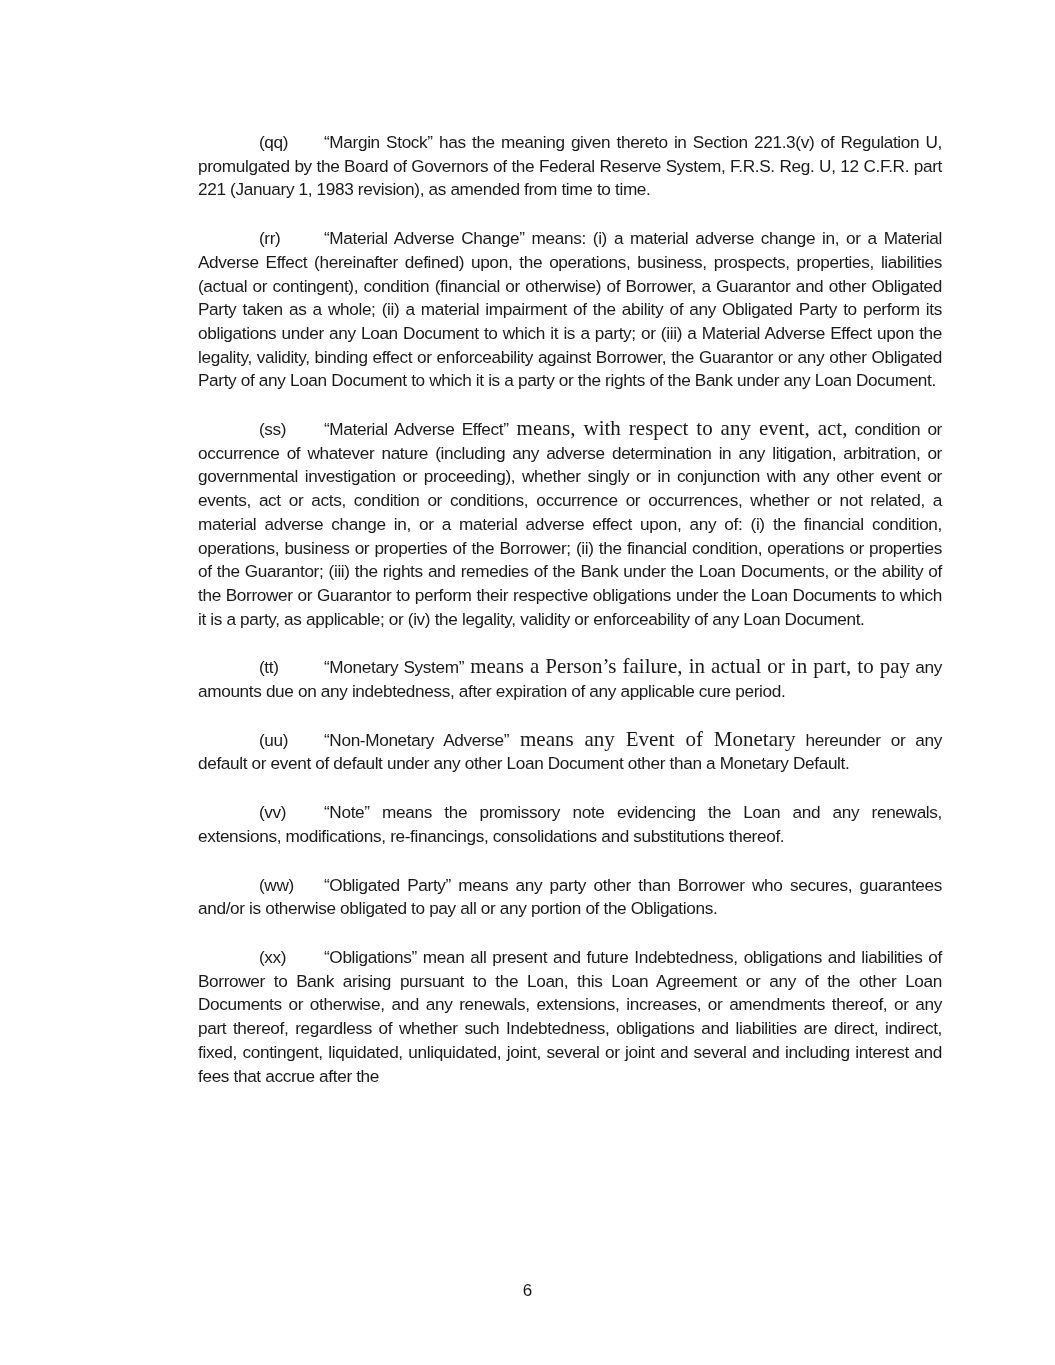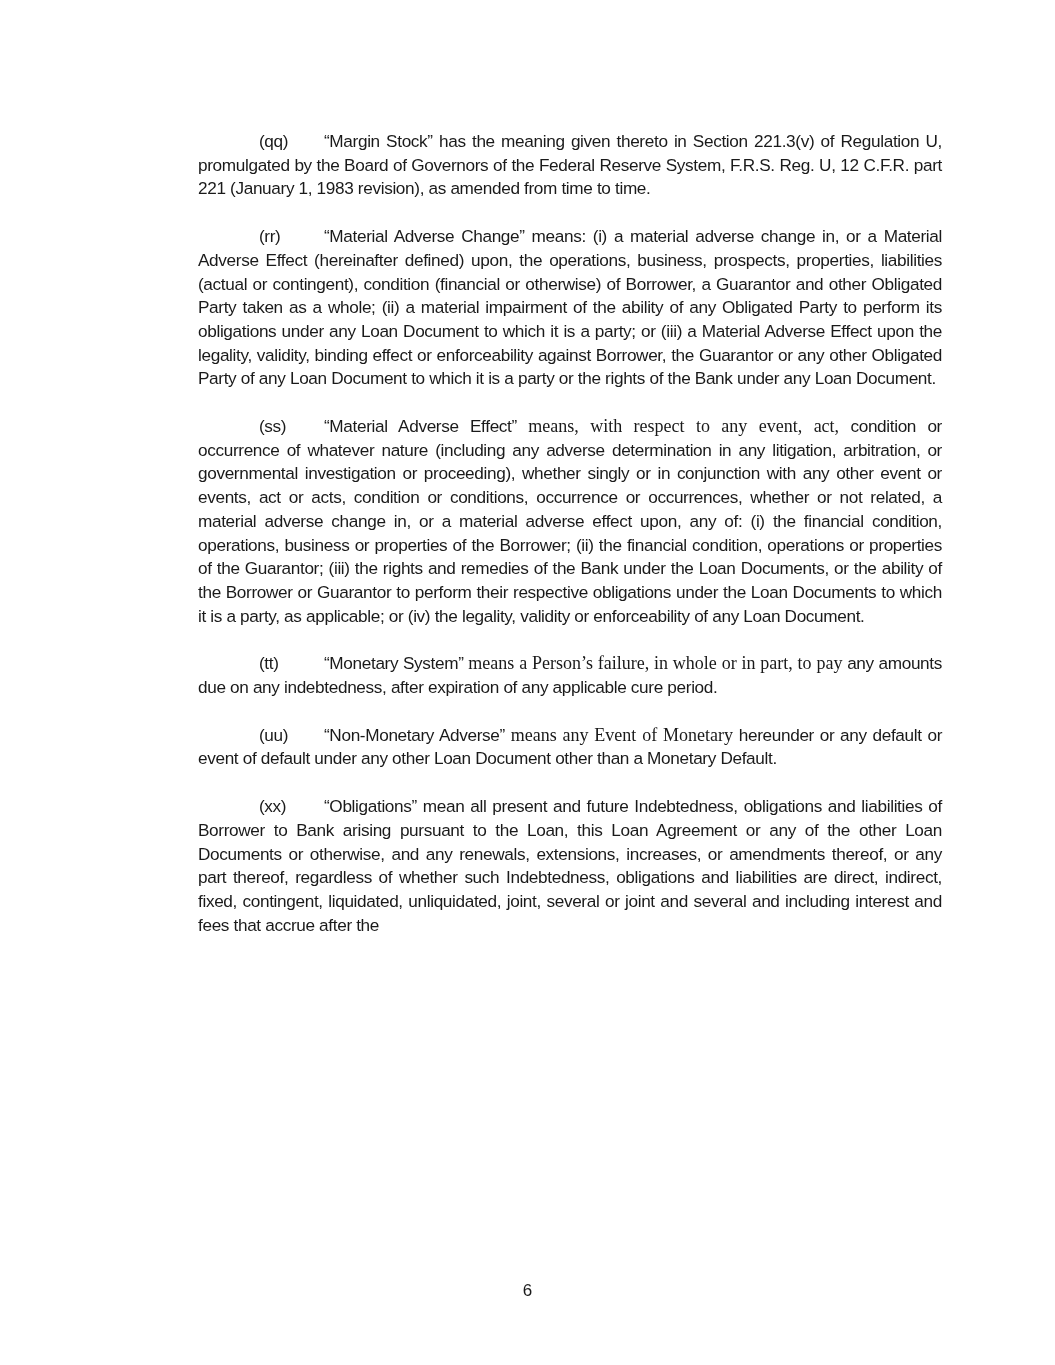--- a/index.html
+++ b/index.html
@@ -7,38 +7,40 @@
   .page {
     position: absolute; left: 187px; top: 130px; width: 744px;
     font-family: "Liberation Sans", sans-serif;
     font-size: 17.2px; line-height: 23.7px; color: #1a1a1a;
     letter-spacing: -0.35px;
     margin-left: 11px;
   }
   .para { text-align: justify; margin: 0 0 24px 0; text-indent: 61px; }
   .label { display: inline-block; min-width: 65px; text-indent: 0; }
   .term { }
-  .serif { font-family: "Liberation Serif", serif; font-size: 18px; letter-spacing: 0; }
+  .serif { font-family: "Liberation Serif", serif; font-size: 21px; letter-spacing: 0; }
   .page-number {
     position: absolute; left: 0; width: 1055px; top: 1281px; text-align: center;
     font-family: "Liberation Sans", sans-serif; font-size: 17px; color: #1a1a1a;
   }
 </style>
 </head>
 <body>
 
 <div class="page">
   <p class="para"><span class="label">(qq)</span><span class="term">“Margin Stock”</span><span class="serif"></span><span> has the meaning given thereto in Section 221.3(v) of Regulation U, promulgated by the Board of Governors of the Federal Reserve System, F.R.S. Reg. U, 12 C.F.R. part 221 (January 1, 1983 revision), as amended from time to time.</span></p>
 
   <p class="para"><span class="label">(rr)</span><span class="term">“Material Adverse Change”</span><span class="serif"></span><span> means: (i) a material adverse change in, or a Material Adverse Effect (hereinafter defined) upon, the operations, business, prospects, properties, liabilities (actual or contingent), condition (financial or otherwise) of Borrower, a Guarantor and other Obligated Party taken as a whole; (ii) a material impairment of the ability of any Obligated Party to perform its obligations under any Loan Document to which it is a party; or (iii) a Material Adverse Effect upon the legality, validity, binding effect or enforceability against Borrower, the Guarantor or any other Obligated Party of any Loan Document to which it is a party or the rights of the Bank under any Loan Document.</span></p>
 
   <p class="para"><span class="label">(ss)</span><span class="term">“Material Adverse Effect”</span><span class="serif"> means, with respect to any event, act,</span><span> condition or occurrence of whatever nature (including any adverse determination in any litigation, arbitration, or governmental investigation or proceeding), whether singly or in conjunction with any other event or events, act or acts, condition or conditions, occurrence or occurrences, whether or not related, a material adverse change in, or a material adverse effect upon, any of: (i) the financial condition, operations, business or properties of the Borrower; (ii) the financial condition, operations or properties of the Guarantor; (iii) the rights and remedies of the Bank under the Loan Documents, or the ability of the Borrower or Guarantor to perform their respective obligations under the Loan Documents to which it is a party, as applicable; or (iv) the legality, validity or enforceability of any Loan Document.</span></p>
 
-  <p class="para"><span class="label">(tt)</span><span class="term">“Monetary System”</span><span class="serif"> means a Person’s failure, in whole or in part, to pay</span><span> any amounts due on any indebtedness, after expiration of any applicable cure period.</span></p>
+  <p class="para"><span class="label">(tt)</span><span class="term">“Monetary System”</span><span class="serif"> means a Person’s failure, in actual or in part, to pay</span><span> any amounts due on any indebtedness, after expiration of any applicable cure period.</span></p>
 
   <p class="para"><span class="label">(uu)</span><span class="term">“Non-Monetary Adverse”</span><span class="serif"> means any Event of Monetary</span><span> hereunder or any default or event of default under any other Loan Document other than a Monetary Default.</span></p>
 
+  <p class="para"><span class="label">(vv)</span><span class="term">“Note”</span><span class="serif"></span><span> means the promissory note evidencing the Loan and any renewals, extensions, modifications, re-financings, consolidations and substitutions thereof.</span></p>
 
+  <p class="para"><span class="label">(ww)</span><span class="term">“Obligated Party”</span><span class="serif"></span><span> means any party other than Borrower who secures, guarantees and/or is otherwise obligated to pay all or any portion of the Obligations.</span></p>
 
   <p class="para"><span class="label">(xx)</span><span class="term">“Obligations”</span><span class="serif"></span><span> mean all present and future Indebtedness, obligations and liabilities of Borrower to Bank arising pursuant to the Loan, this Loan Agreement or any of the other Loan Documents or otherwise, and any renewals, extensions, increases, or amendments thereof, or any part thereof, regardless of whether such Indebtedness, obligations and liabilities are direct, indirect, fixed, contingent, liquidated, unliquidated, joint, several or joint and several and including interest and fees that accrue after the</span></p>
 </div>
 
 <div class="page-number">6</div>
 
 </body></html>

